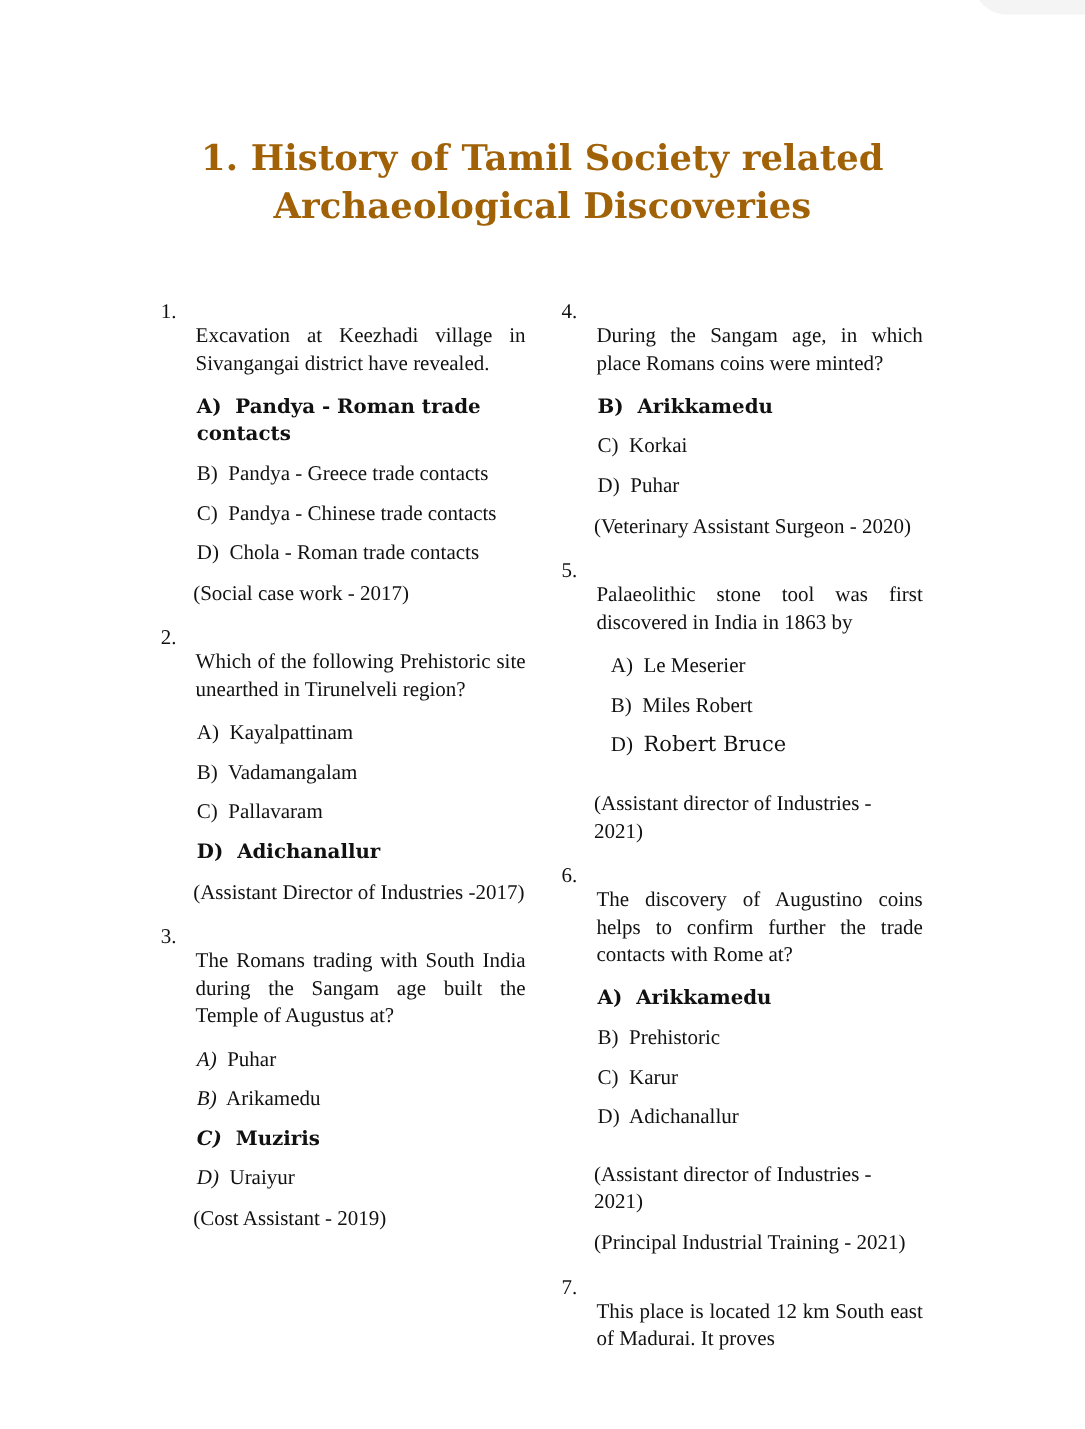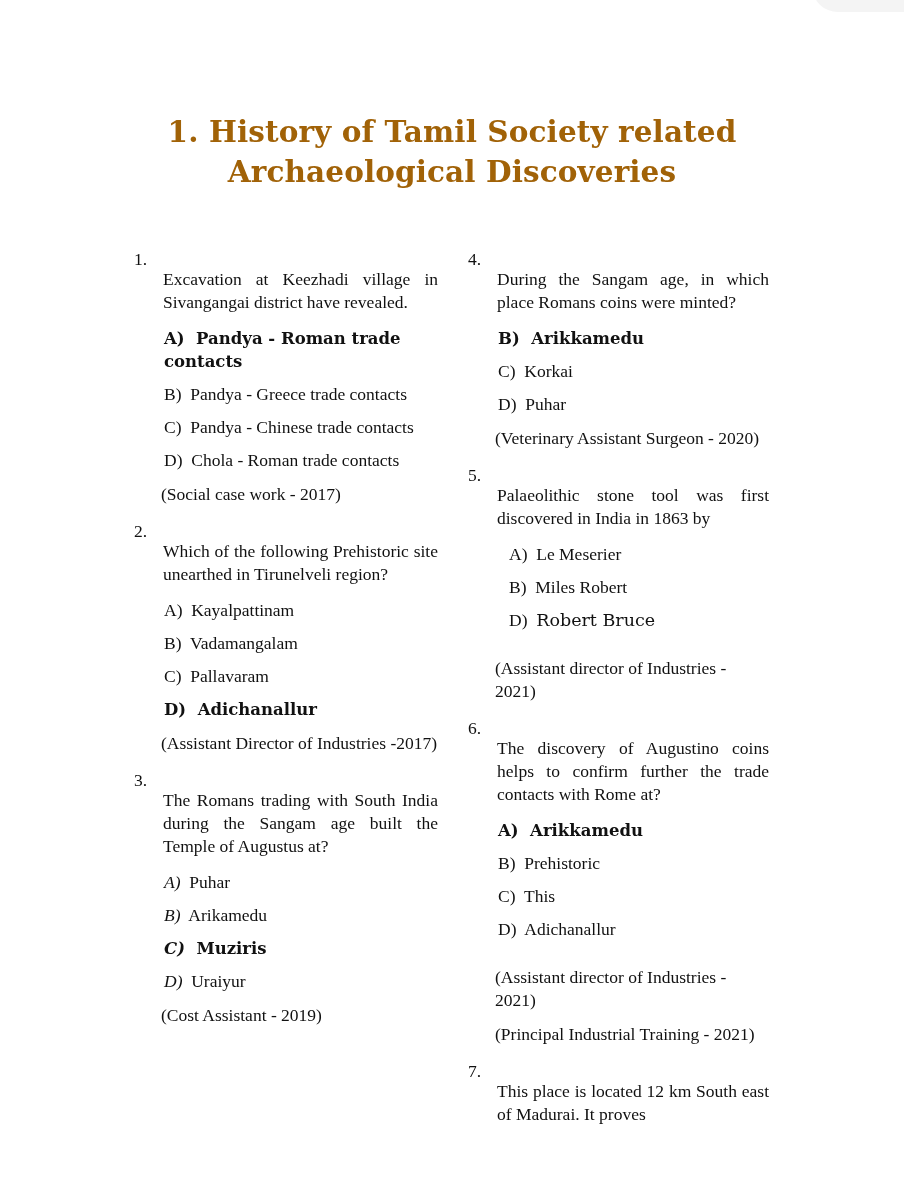--- a/index.html
+++ b/index.html
@@ -272,21 +272,21 @@
           <div class="opt bold">
             <span class="lbl">A)&nbsp;</span>
             <span class="txt">Arikkamedu</span>
           </div>
           <div class="opt">
             <span class="lbl">B)&nbsp;</span>
             <span class="txt">Prehistoric</span>
           </div>
           <div class="opt">
             <span class="lbl">C)&nbsp;</span>
-            <span class="txt">This</span>
+            <span class="txt">Karur</span>
           </div>
           <div class="opt">
             <span class="lbl">D)&nbsp;</span>
             <span class="txt">Adichanallur</span>
           </div>
         </div>
         <div class="source tight">(Assistant director of Industries - 2021)</div>
         <div class="source">(Principal Industrial Training - 2021)</div>
       </div>
 

